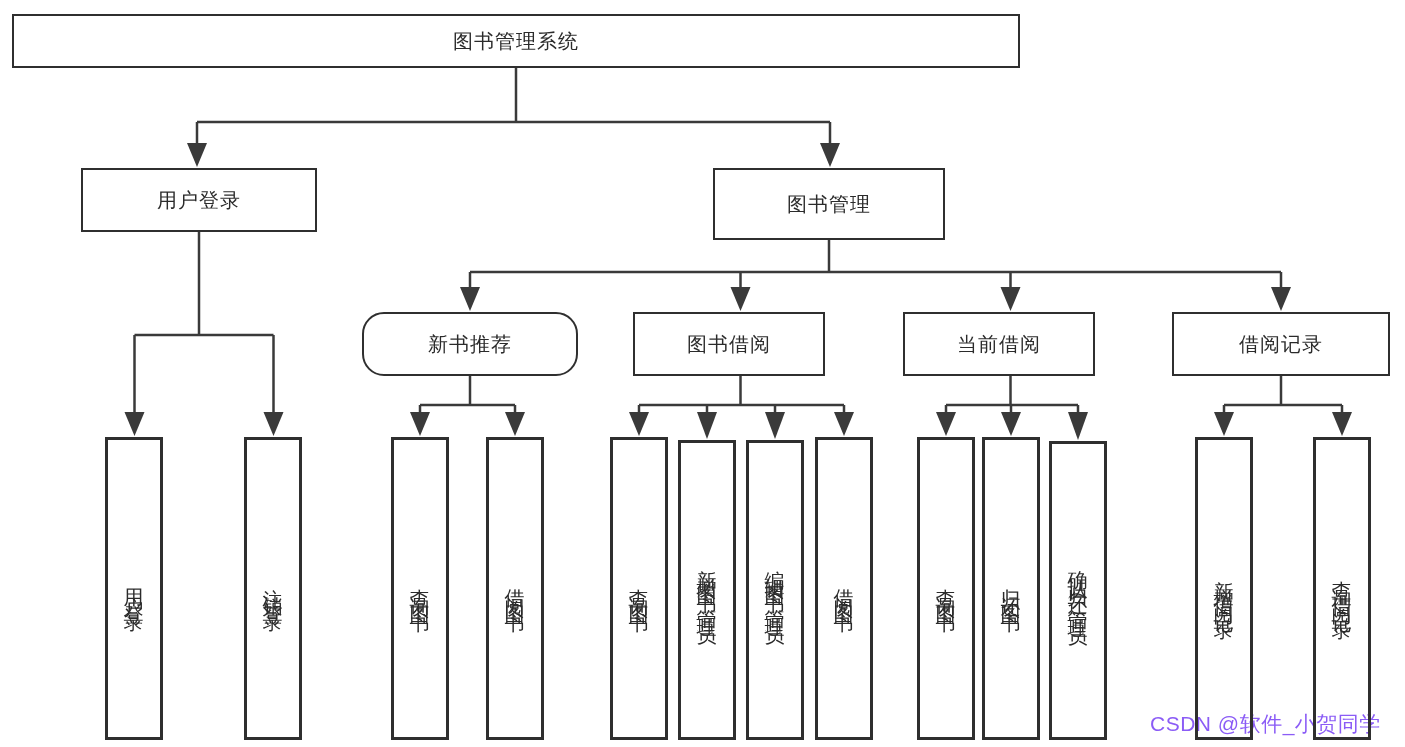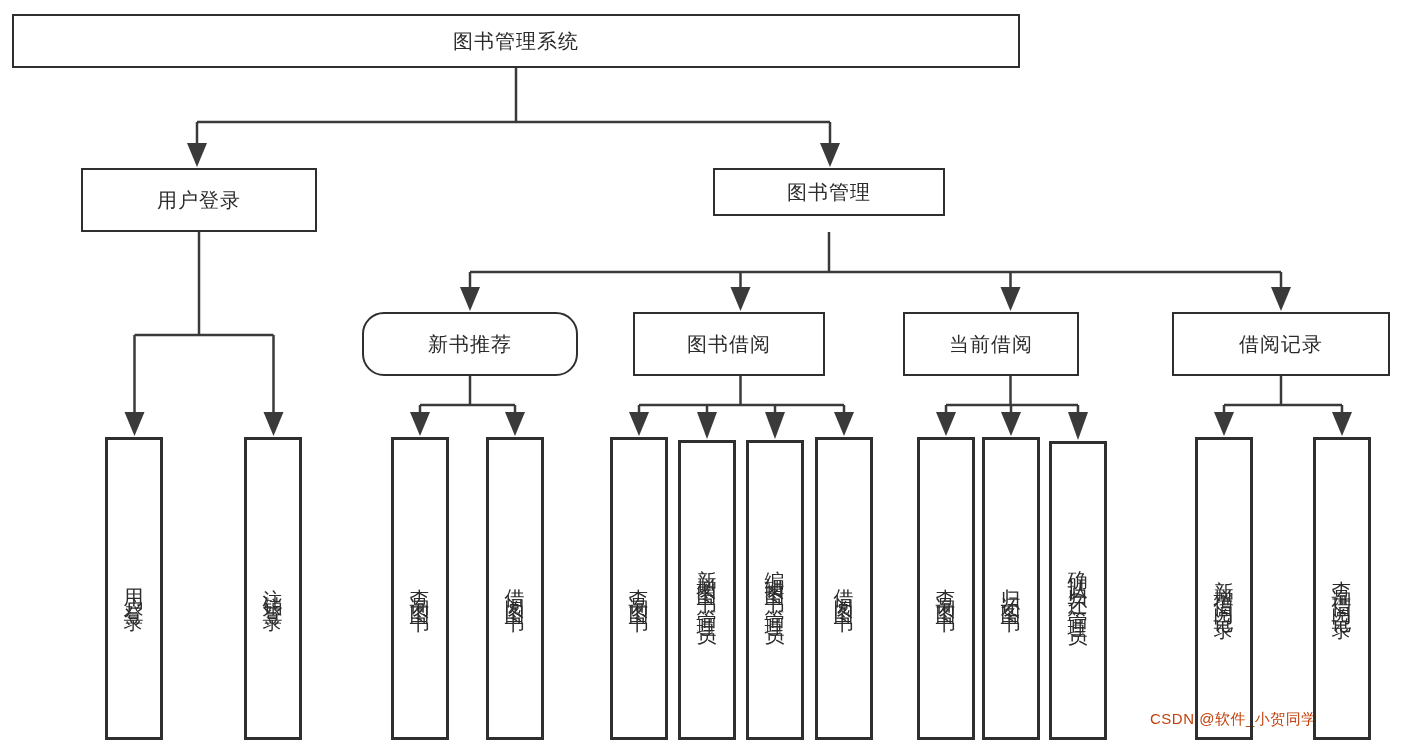--- a/index.html
+++ b/index.html
@@ -39,48 +39,48 @@
     text-orientation: mixed;
     font-size: 20px;
     letter-spacing: 8px;
     color: #2b2b2b;
     line-height: 1;
   }
   
   #n-root        { left: 12px;   top: 14px;  width: 1008px; height: 54px; }
   
   #n-user-login  { left: 81px;   top: 168px; width: 236px;  height: 64px; }
-  #n-book-mgmt   { left: 713px;  top: 168px; width: 232px;  height: 48px; }
+  #n-book-mgmt   { left: 713px;  top: 168px; width: 232px;  height: 72px; }
   
   #n-new-book    { left: 362px;  top: 312px; width: 216px;  height: 64px; border-radius: 22px; }
   #n-book-borrow { left: 633px;  top: 312px; width: 192px;  height: 64px; }
-  #n-cur-borrow  { left: 903px;  top: 312px; width: 176px;  height: 64px; }
+  #n-cur-borrow  { left: 903px;  top: 312px; width: 192px;  height: 64px; }
   #n-borrow-rec  { left: 1172px; top: 312px; width: 218px;  height: 64px; }
   
   .leaf          { top: 437px; width: 58px; height: 303px; }
   #b-login       { left: 105px;  }
   #b-logout      { left: 244px;  }
   #b-nb-query    { left: 391px;  }
   #b-nb-borrow   { left: 486px;  }
   #b-bb-query    { left: 610px;  }
   #b-bb-add      { left: 678px;  top: 440px; height: 300px; }
   #b-bb-edit     { left: 746px;  top: 440px; height: 300px; }
   #b-bb-borrow   { left: 815px;  }
   #b-cb-query    { left: 917px;  }
   #b-cb-return   { left: 982px;  }
   #b-cb-confirm  { left: 1049px; top: 441px; height: 299px; }
   #b-br-add      { left: 1195px; }
   #b-br-query    { left: 1313px; }
   .watermark {
     position: absolute;
     left: 1150px; top: 710px;
     width: 255px;
-    font-size: 15px;
+    font-size: 21px;
     letter-spacing: 0.5px;
-    color: #c2410c;
+    color: #8b5cf6;
     mix-blend-mode: darken;
     z-index: 5;
     white-space: nowrap;
   }
 </style>
 </head>
 <body>
 
 <div class="canvas">
 

